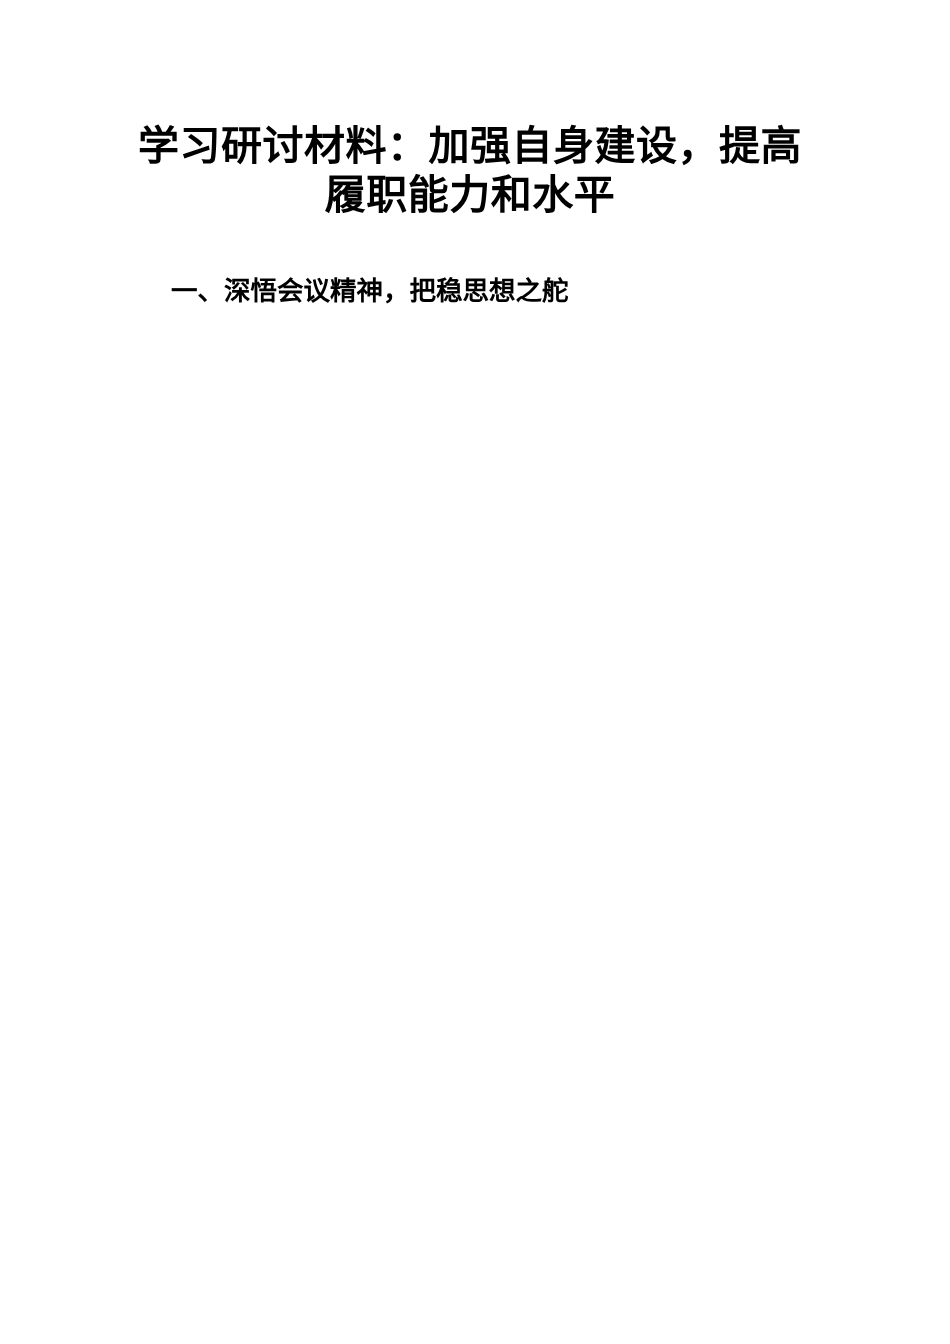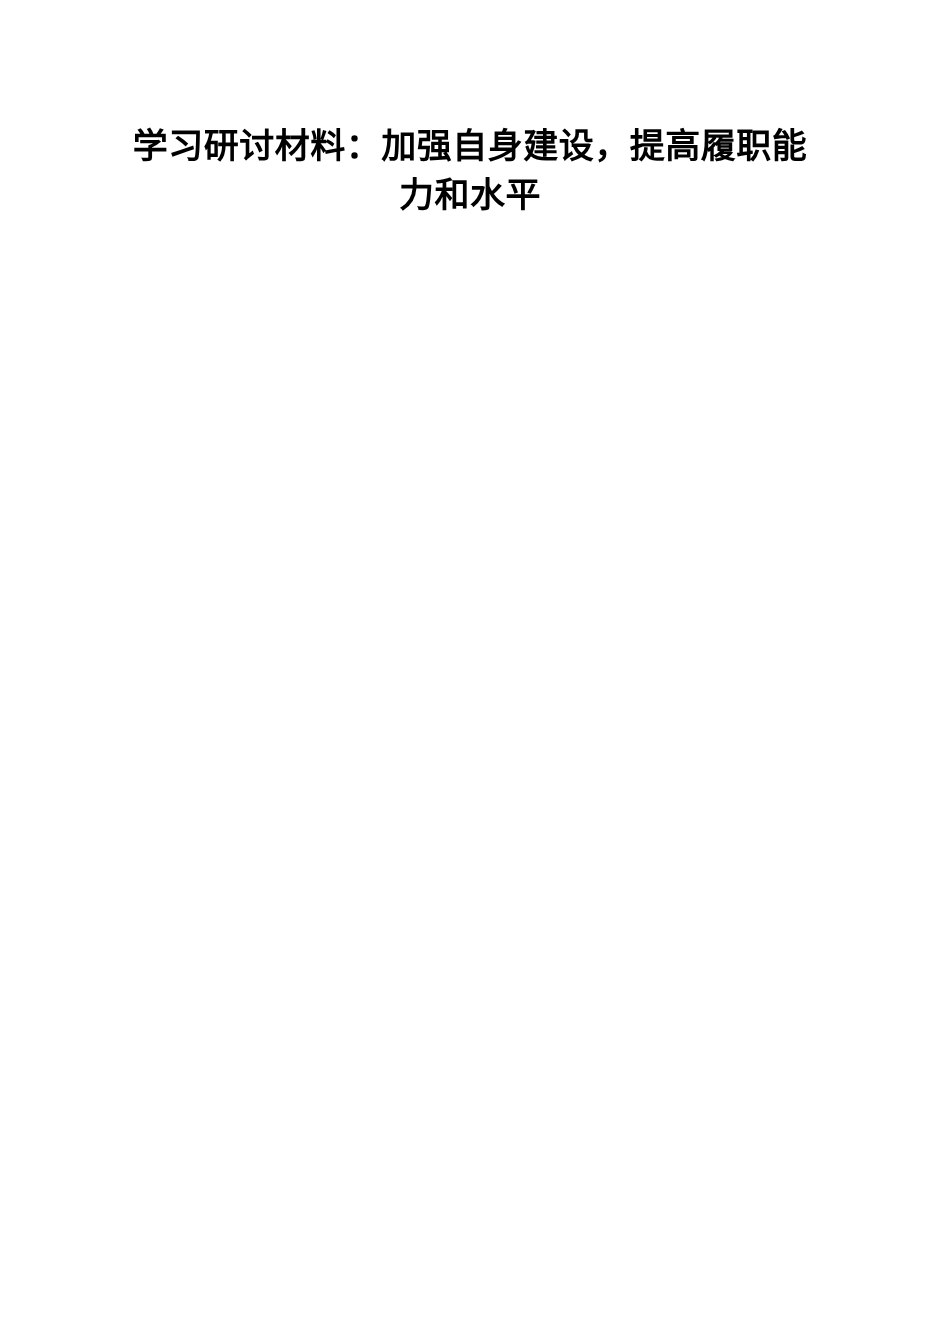--- a/index.html
+++ b/index.html
@@ -26,21 +26,21 @@
     background: #ffffff;
   }
 
   
   .doc-title {
     margin: 0;
     padding-top: 122px;
     text-align: center;
     font-family: "Liberation Serif", "DejaVu Serif", serif;
     font-weight: 700;
-    font-size: 35px;
+    font-size: 41px;
     line-height: 49px;
     letter-spacing: 0.5px;
     color: #000000;
     word-break: break-all;
   }
 
   .title-gap {
     height: 48px;
   }
 
@@ -80,18 +80,19 @@
 
 <div class="page">
 
   <h1 class="doc-title">学习研讨材料：加强自身建设，提高履职能力和水平</h1>
 
   <div class="title-gap"></div>
 
   <div class="body-block">
 
 
+    <h2 class="section-heading">一、深悟会议精神，把稳思想之舵</h2>
 
 
 
   </div>
 
 </div>
 
 </body></html>

